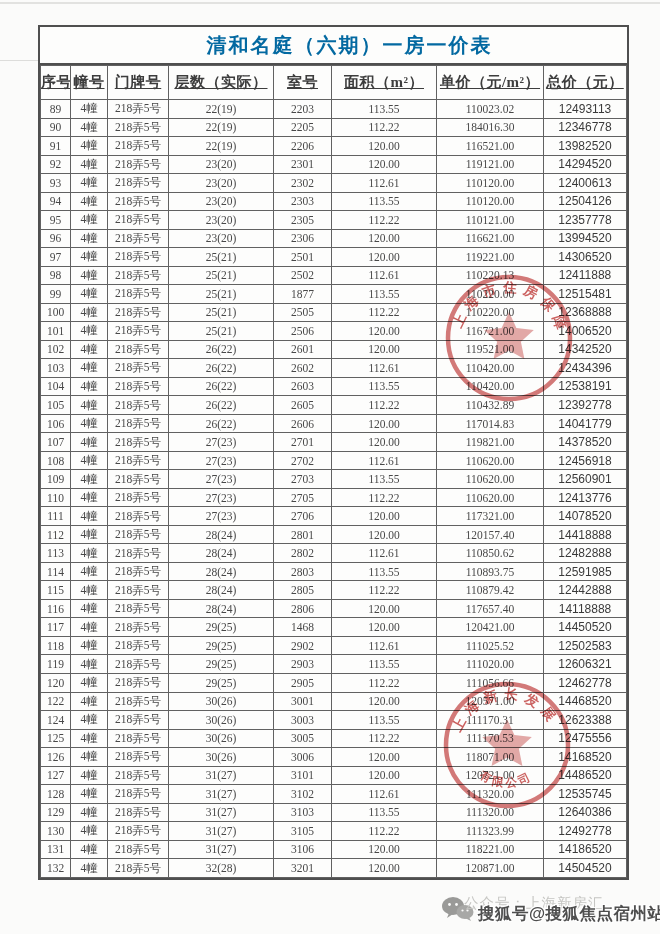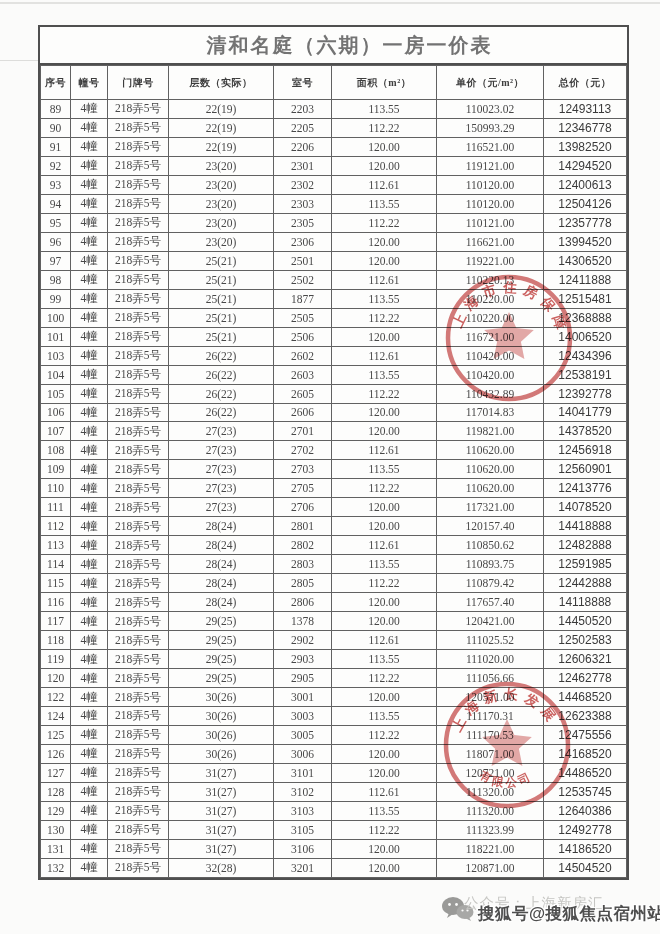--- a/index.html
+++ b/index.html
@@ -10,28 +10,28 @@
   }
   .artifact-top-line { position:absolute; top:2px; left:0; width:660px; height:2px; background:#e2e2e0; }
   .artifact-left-line { position:absolute; top:60px; left:0; width:38px; height:1px; background:#dddddb; }
   .doc {
     position:absolute; left:38px; top:25px; width:591px; height:855px;
     border:2px solid #4f4f4f; background:#fdfdfc; box-sizing:border-box;
   }
   .title-row {
     height:36px; border-bottom:2px solid #4f4f4f;
     display:flex; align-items:center; justify-content:center;
-    font-size:20px; font-weight:600; letter-spacing:2px; color:#737373;padding-left:32px;
+    font-size:20px; font-weight:600; letter-spacing:2px; color:#0369a1;padding-left:32px;
   }
   table.price { width:100%; height:calc(100% - 38px); border-collapse:collapse; table-layout:fixed; }
   .price th, .price td {
     border:1px solid #616161; text-align:center; padding:0;
     overflow:hidden; white-space:nowrap;
   }
-  .price th { font-size:10px; font-weight:600; color:#3d3d3d; height:33px; letter-spacing:0.5px; }
+  .price th { font-size:15px; font-weight:600; color:#3d3d3d; height:33px; letter-spacing:0.5px;text-decoration:underline; }
   .price td { font-size:11.5px; color:#484848; }
   .price td.col-total { font-family:"Liberation Sans", sans-serif; font-size:12px; color:#3a3a3a;text-align:center; }
   .stamp { position:absolute; mix-blend-mode:multiply; opacity:0.82; filter:blur(0.6px); pointer-events:none; }
   .page-indicator {
     position:absolute; left:0; top:941px; width:660px; text-align:center;
     font-size:12.5px; color:#4a4a4a; letter-spacing:1px;
   }
   .wechat-label {
     position:absolute; left:464px; top:894px; font-size:14.5px; color:#c6c6c3;
     white-space:nowrap; font-family:"Liberation Sans", sans-serif; letter-spacing:1px;
@@ -90,21 +90,21 @@
             <td>110023.02</td>
             <td class="col-total">12493113</td>
           </tr>
           <tr>
             <td>90</td>
             <td>4幢</td>
             <td>218弄5号</td>
             <td>22(19)</td>
             <td>2205</td>
             <td>112.22</td>
-            <td>150993.29</td>
+            <td>184016.30</td>
             <td class="col-total">12346778</td>
           </tr>
           <tr>
             <td>91</td>
             <td>4幢</td>
             <td>218弄5号</td>
             <td>22(19)</td>
             <td>2206</td>
             <td>120.00</td>
             <td>116521.00</td>
@@ -204,20 +204,30 @@
             <td>101</td>
             <td>4幢</td>
             <td>218弄5号</td>
             <td>25(21)</td>
             <td>2506</td>
             <td>120.00</td>
             <td>116721.00</td>
             <td class="col-total">14006520</td>
           </tr>
           <tr>
+            <td>102</td>
+            <td>4幢</td>
+            <td>218弄5号</td>
+            <td>26(22)</td>
+            <td>2601</td>
+            <td>120.00</td>
+            <td>119521.00</td>
+            <td class="col-total">14342520</td>
+          </tr>
+          <tr>
             <td>103</td>
             <td>4幢</td>
             <td>218弄5号</td>
             <td>26(22)</td>
             <td>2602</td>
             <td>112.61</td>
             <td>110420.00</td>
             <td class="col-total">12434396</td>
           </tr>
           <tr>
@@ -348,21 +358,21 @@
             <td>2806</td>
             <td>120.00</td>
             <td>117657.40</td>
             <td class="col-total">14118888</td>
           </tr>
           <tr>
             <td>117</td>
             <td>4幢</td>
             <td>218弄5号</td>
             <td>29(25)</td>
-            <td>1378</td>
+            <td>1468</td>
             <td>120.00</td>
             <td>120421.00</td>
             <td class="col-total">14450520</td>
           </tr>
           <tr>
             <td>118</td>
             <td>4幢</td>
             <td>218弄5号</td>
             <td>29(25)</td>
             <td>2902</td>

